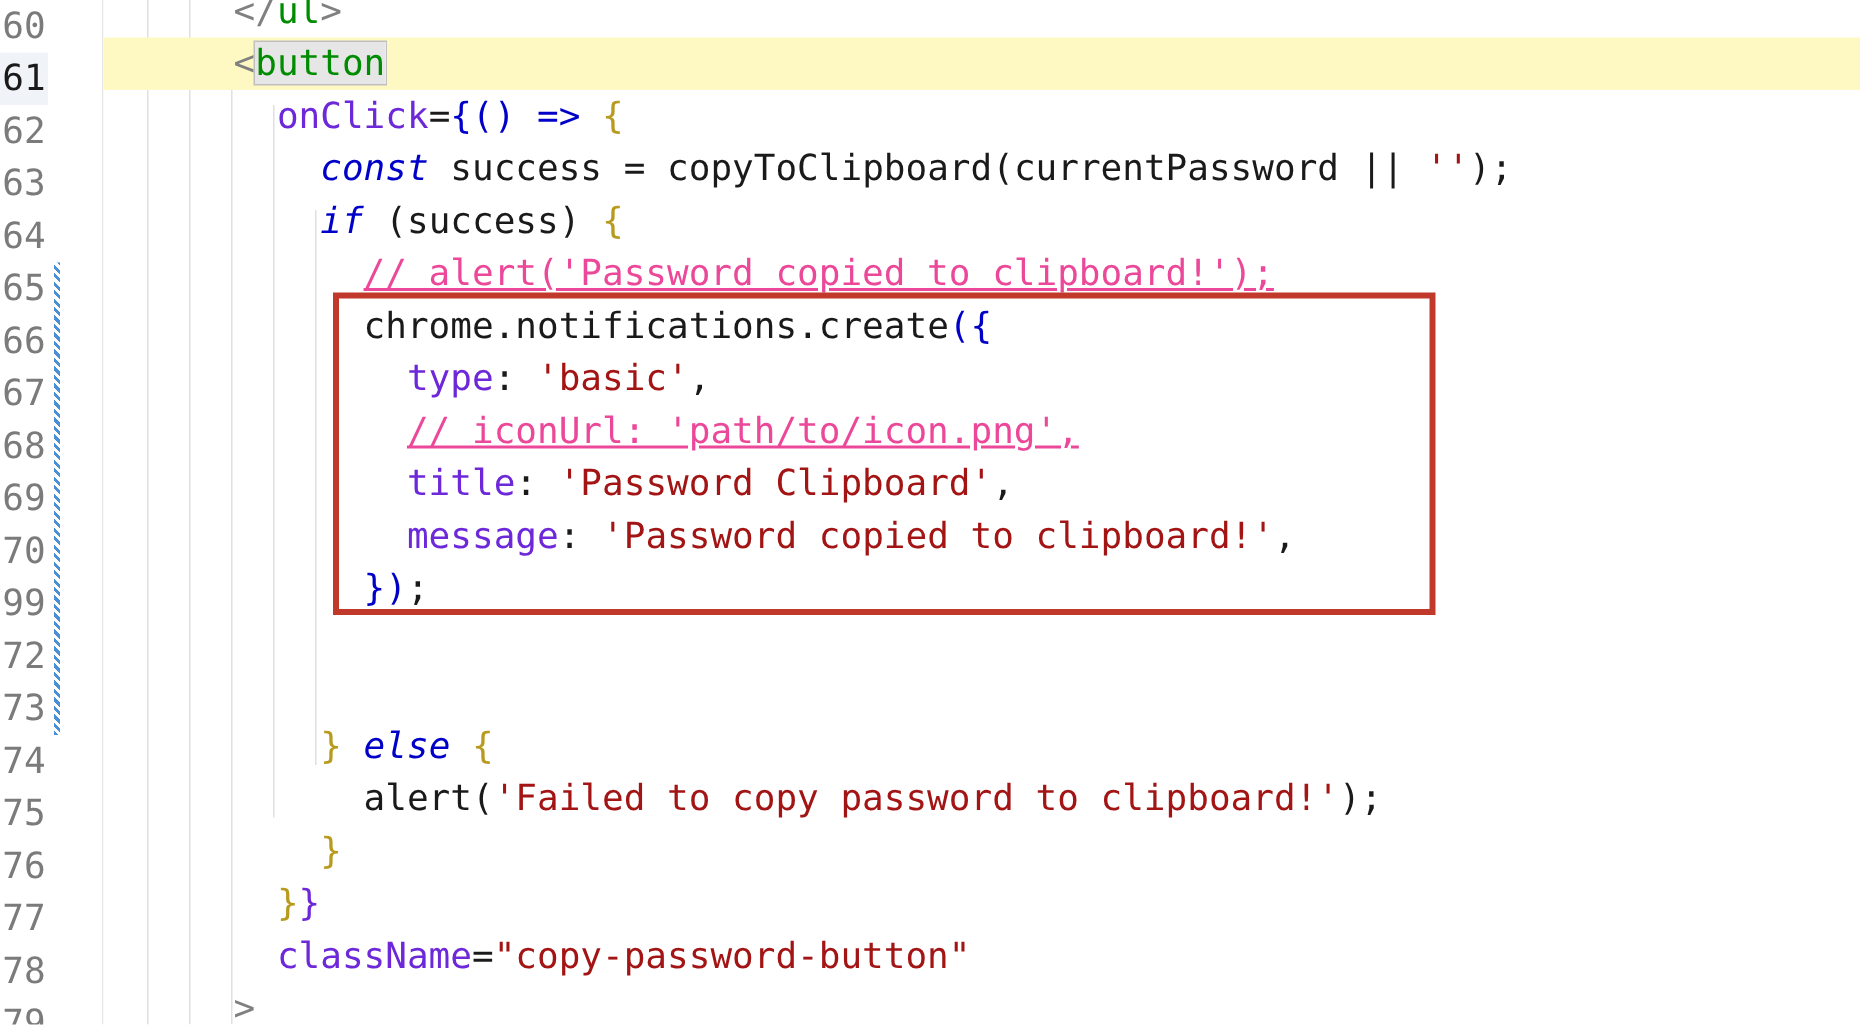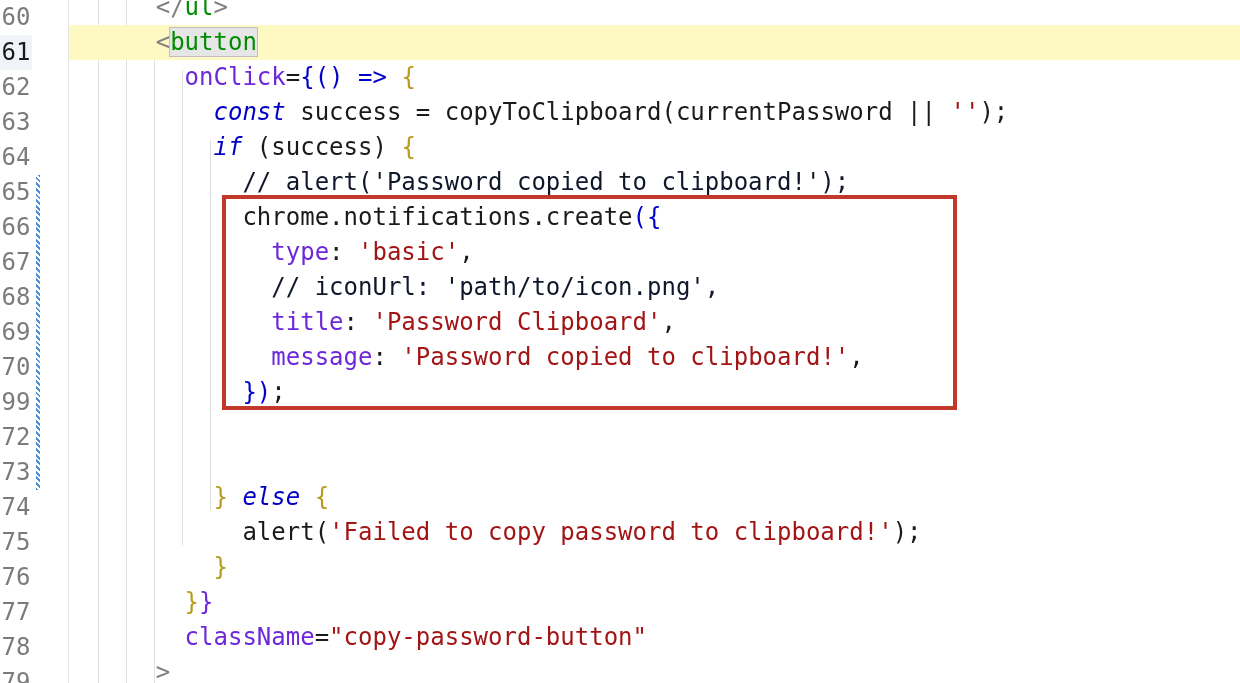--- a/index.html
+++ b/index.html
@@ -99,21 +99,21 @@
 
   
   .c-keyword  { color: #0000c8; font-style: italic; }   
   .c-tag      { color: #008c00; }   
   .c-attr     { color: #6d28d9; }
   .c-brace    { color: #0000c8; }
   .c-plain    { color: #1a1a1a; }
   .c-ident    { color: #1a1a1a; }
   .c-call     { color: #1a1a1a; }
   .c-str      { color: #a31515; }
-  .c-comment  { color: #0f172a; }
+  .c-comment  { color: #ec4899; text-decoration: underline; }
   .c-arrow    { color: #0000c8; }
   .c-delim    { color: #808080; }   
   .c-ybrace   { color: #b89b1e; }
 </style>
 </head>
 <body>
 
 <div class="editor">
 
   <div class="gutter">

